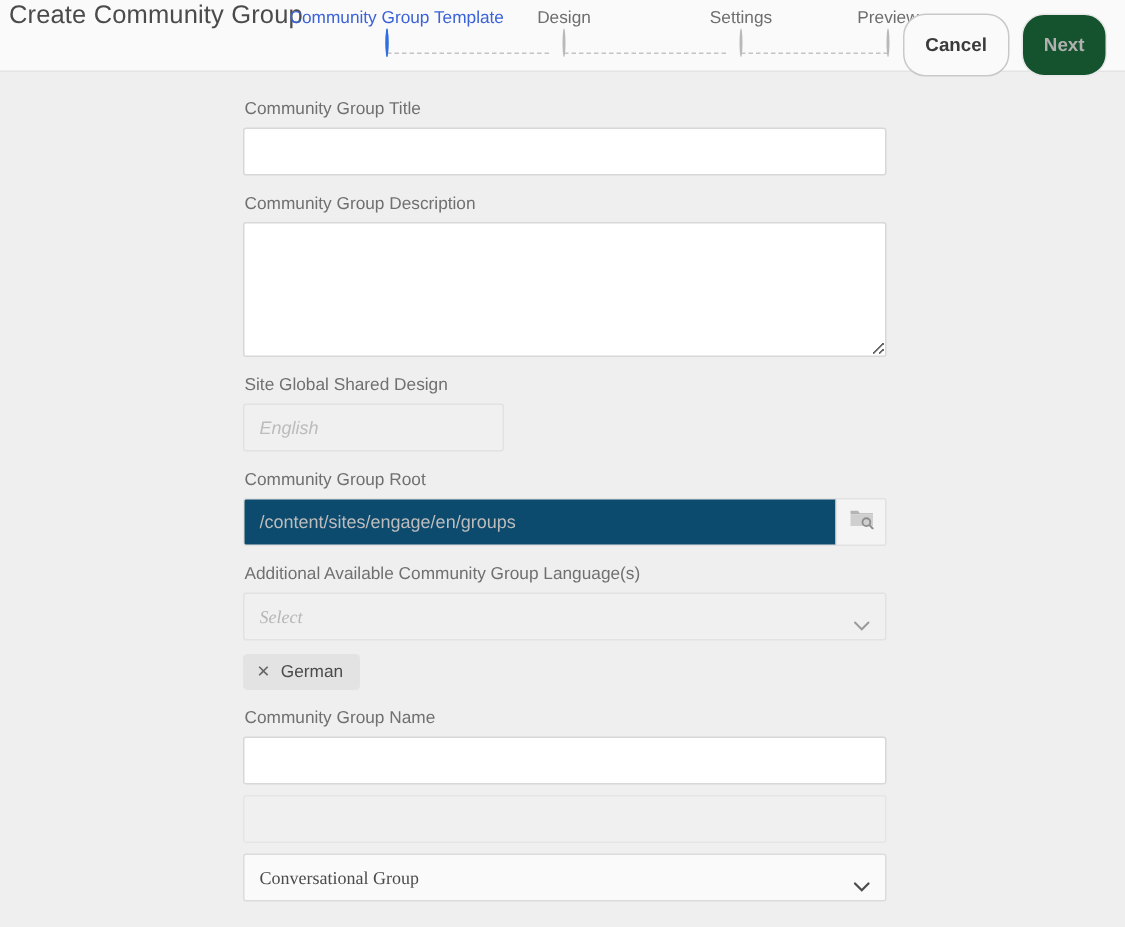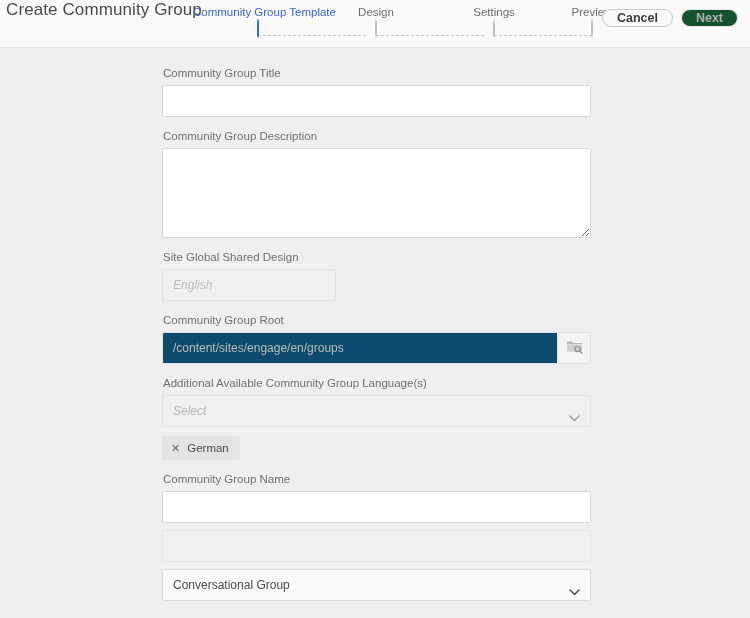--- a/index.html
+++ b/index.html
@@ -75,21 +75,21 @@
 
   
   #header-actions {
     position: absolute;
     right: 12px;
     top: 9px;
     display: flex;
     gap: 8px;
   }
   .btn {
-    height: 18px;
+    height: 42px;
     min-width: 56px;
     padding: 0 14px;
     border-radius: 15px;
     font-size: 12.5px;
     font-weight: 700;
     font-family: "Liberation Sans", sans-serif;
     cursor: pointer;
     display: inline-flex;
     align-items: center;
     justify-content: center;
@@ -211,20 +211,21 @@
   }
   .select-box.placeholderish {
     background: #f0f0f0;
     border-color: #e2e2e2;
   }
   .select-value {
     font-size: 12px;
     color: #4b4b4b;
     white-space: nowrap;
     overflow: hidden;
+    font-family: Liberation Serif, serif;
   }
   .select-value.ph {
     color: #b6b6b6;
     font-style: italic;
   }
   .chev {
     position: absolute;
     right: 10px;
     top: 50%;
     margin-top: -3px;

